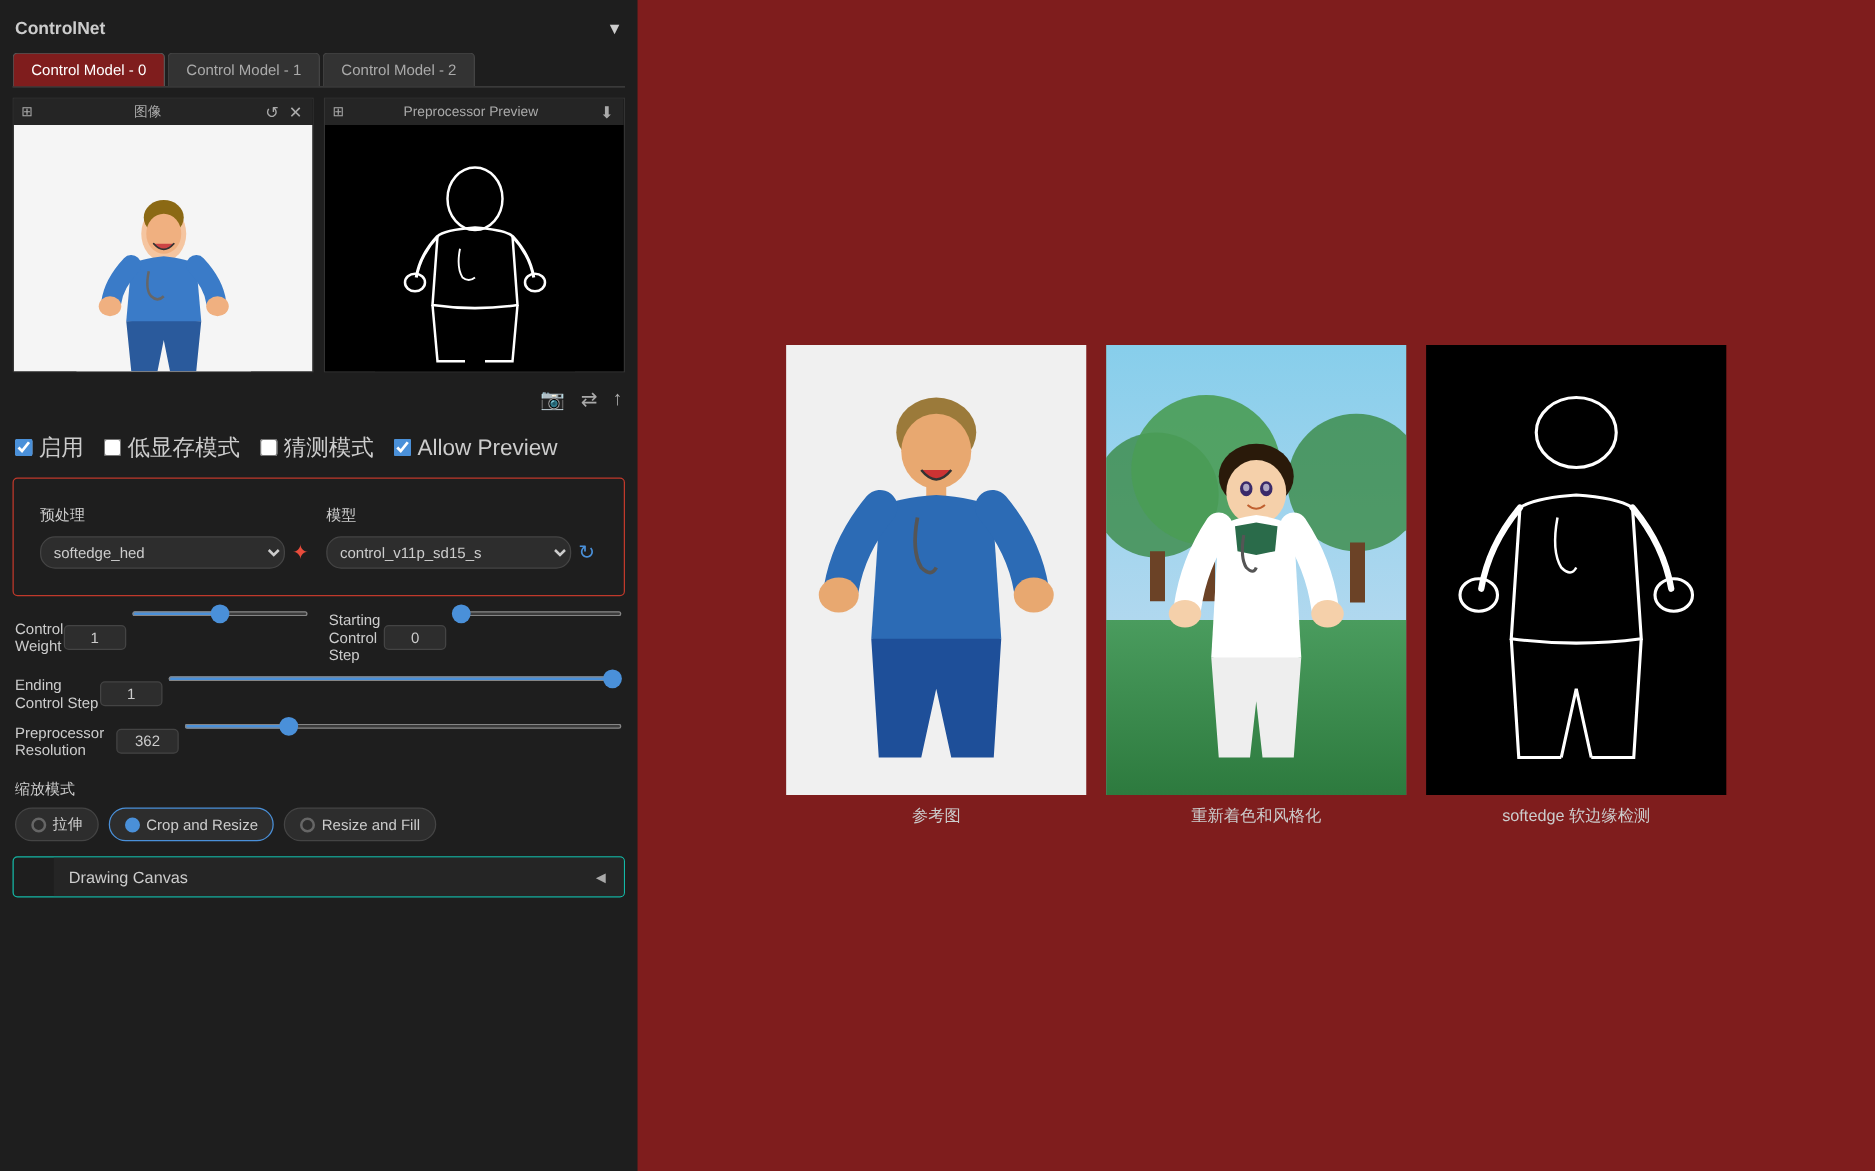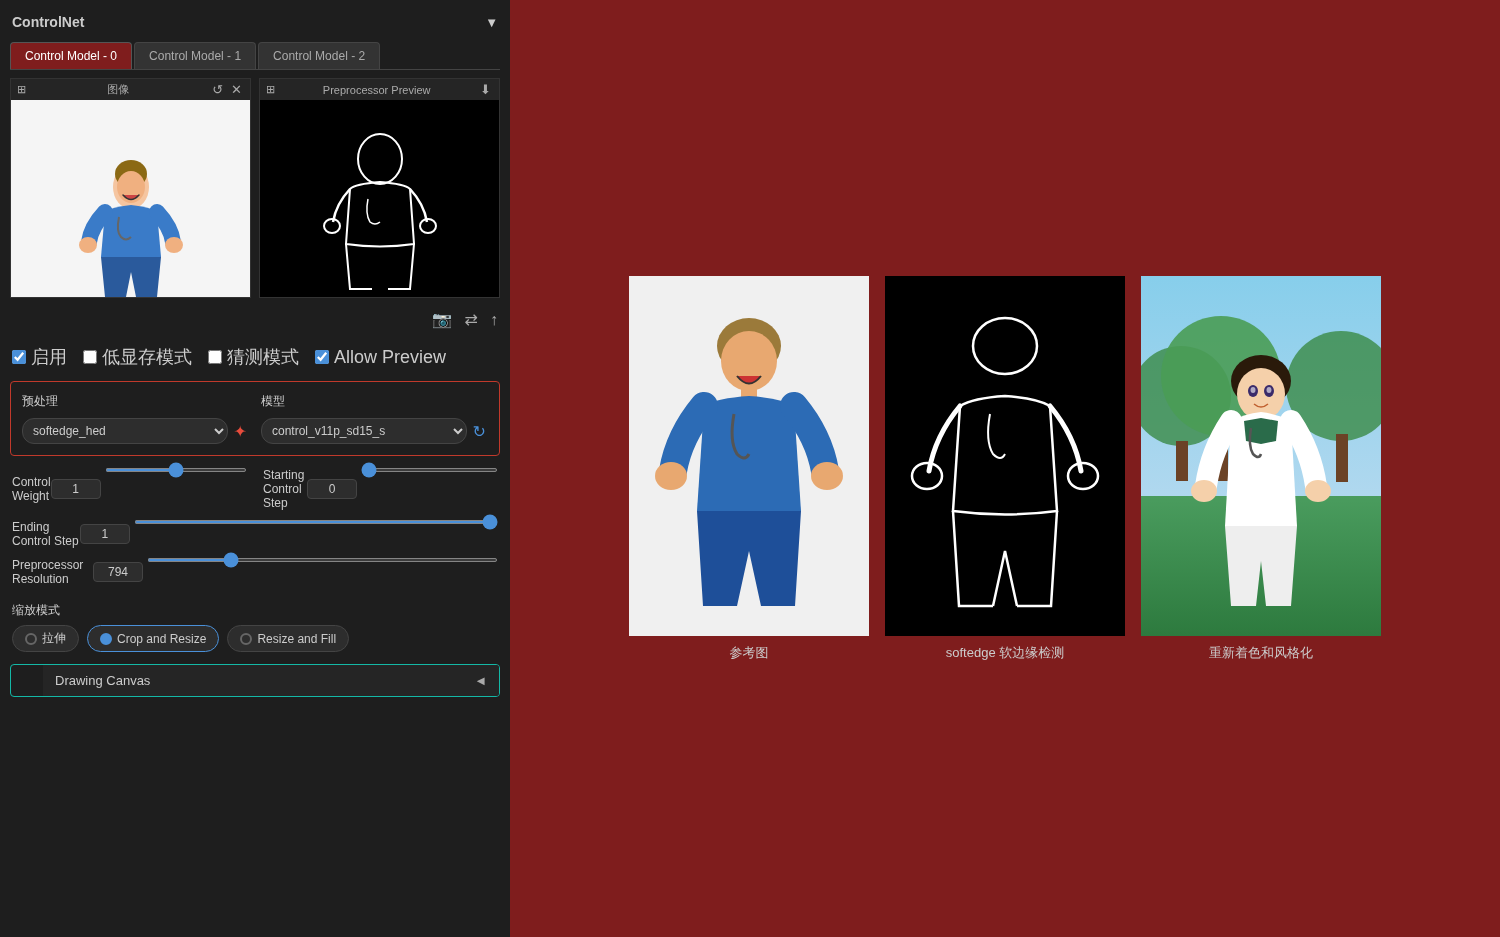--- a/index.html
+++ b/index.html
@@ -173,21 +173,21 @@
     .checkbox-item label {
       color: #ccc;
       font-size: 18px;
       cursor: pointer;
     }
 
     
     .preproc-model-section {
       border: 1.5px solid #c0392b;
       border-radius: 4px;
-      padding: 11px;
+      padding: 21px;
       display: flex;
       flex-direction: column;
       gap: 8px;
     }
 
     .pm-row {
       display: flex;
       gap: 12px;
     }
 
@@ -590,21 +590,21 @@
       <div class="slider-header">
         <span class="slider-label">Ending Control Step</span>
         <span class="slider-value">1</span>
       </div>
       <input type="range" min="0" max="100" value="100" style="accent-color: rgb(74, 144, 217);">
     </div>
 
     <div class="slider-row">
       <div class="slider-header preprocessor-res-row">
         <span class="slider-label">Preprocessor Resolution</span>
-        <span class="slider-value">794</span>
+        <span class="slider-value">362</span>
       </div>
       <input type="range" min="64" max="2048" value="512" style="accent-color: rgb(74, 144, 217);">
     </div>
   </div>
 
   <div class="scale-mode-section">
     <div class="scale-mode-label">缩放模式</div>
     <div class="scale-mode-buttons">
       <button class="scale-btn">
         <span class="radio-dot"></span>
@@ -657,45 +657,20 @@
 
           <path d="M105 138 Q100 165 108 178 Q116 186 120 178" stroke="#555" stroke-width="3" fill="none"></path>
 
           <path d="M68 235 L74 330 L108 330 L120 275 L132 330 L166 330 L172 235 Z" fill="#1e4f99"></path>
         </svg>
       </div>
       <span class="result-label">参考图</span>
     </div>
 
     <div class="result-item">
-      <div class="img-sketch">
-        <svg width="240" height="360" viewBox="0 0 240 360">
-          <rect width="240" height="360" fill="#000"></rect>
-
-          <ellipse cx="120" cy="70" rx="32" ry="28" stroke="white" stroke-width="2.5" fill="none"></ellipse>
-
-          <path d="M75 130 Q88 122 120 120 Q152 122 165 130 L172 235 Q120 242 68 235 Z" stroke="white" stroke-width="2.5" fill="none"></path>
-
-          <path d="M75 130 Q50 160 44 195" stroke="white" stroke-width="5" stroke-linecap="round" fill="none"></path>
-          <path d="M165 130 Q190 160 196 195" stroke="white" stroke-width="5" stroke-linecap="round" fill="none"></path>
-
-          <ellipse cx="42" cy="200" rx="15" ry="13" stroke="white" stroke-width="2.5" fill="none"></ellipse>
-          <ellipse cx="198" cy="200" rx="15" ry="13" stroke="white" stroke-width="2.5" fill="none"></ellipse>
-
-          <path d="M68 235 L74 330 L108 330" stroke="white" stroke-width="2.5" fill="none"></path>
-          <path d="M172 235 L166 330 L132 330" stroke="white" stroke-width="2.5" fill="none"></path>
-          <path d="M108 330 L120 275 L132 330" stroke="white" stroke-width="2.5" fill="none"></path>
-
-          <path d="M105 138 Q100 165 108 178 Q116 186 120 178" stroke="white" stroke-width="2" fill="none"></path>
-        </svg>
-      </div>
-      <span class="result-label">softedge 软边缘检测</span>
-    </div>
-
-    <div class="result-item">
       <div class="img-anime">
         <svg width="240" height="360" viewBox="0 0 240 360">
 
           <defs>
             <linearGradient id="sky" x1="0" y1="0" x2="0" y2="1">
               <stop offset="0%" stop-color="#87ceeb"></stop>
               <stop offset="100%" stop-color="#b0d8ef"></stop>
             </linearGradient>
             <linearGradient id="grass" x1="0" y1="0" x2="0" y2="1">
               <stop offset="0%" stop-color="#4a9c5e"></stop>
@@ -735,14 +710,39 @@
           <ellipse cx="63" cy="215" rx="13" ry="11" fill="#f5d0aa"></ellipse>
           <ellipse cx="177" cy="215" rx="13" ry="11" fill="#f5d0aa"></ellipse>
 
           <path d="M110 152 Q107 170 112 178 Q118 184 120 178" stroke="#555" stroke-width="2.5" fill="none"></path>
 
           <path d="M84 250 L90 330 L115 330 L120 285 L125 330 L150 330 L156 250 Z" fill="#eee"></path>
         </svg>
       </div>
       <span class="result-label">重新着色和风格化</span>
     </div>
+
+    <div class="result-item">
+      <div class="img-sketch">
+        <svg width="240" height="360" viewBox="0 0 240 360">
+          <rect width="240" height="360" fill="#000"></rect>
+
+          <ellipse cx="120" cy="70" rx="32" ry="28" stroke="white" stroke-width="2.5" fill="none"></ellipse>
+
+          <path d="M75 130 Q88 122 120 120 Q152 122 165 130 L172 235 Q120 242 68 235 Z" stroke="white" stroke-width="2.5" fill="none"></path>
+
+          <path d="M75 130 Q50 160 44 195" stroke="white" stroke-width="5" stroke-linecap="round" fill="none"></path>
+          <path d="M165 130 Q190 160 196 195" stroke="white" stroke-width="5" stroke-linecap="round" fill="none"></path>
+
+          <ellipse cx="42" cy="200" rx="15" ry="13" stroke="white" stroke-width="2.5" fill="none"></ellipse>
+          <ellipse cx="198" cy="200" rx="15" ry="13" stroke="white" stroke-width="2.5" fill="none"></ellipse>
+
+          <path d="M68 235 L74 330 L108 330" stroke="white" stroke-width="2.5" fill="none"></path>
+          <path d="M172 235 L166 330 L132 330" stroke="white" stroke-width="2.5" fill="none"></path>
+          <path d="M108 330 L120 275 L132 330" stroke="white" stroke-width="2.5" fill="none"></path>
+
+          <path d="M105 138 Q100 165 108 178 Q116 186 120 178" stroke="white" stroke-width="2" fill="none"></path>
+        </svg>
+      </div>
+      <span class="result-label">softedge 软边缘检测</span>
+    </div>
   </div>
 </div>
 
 </body></html>

